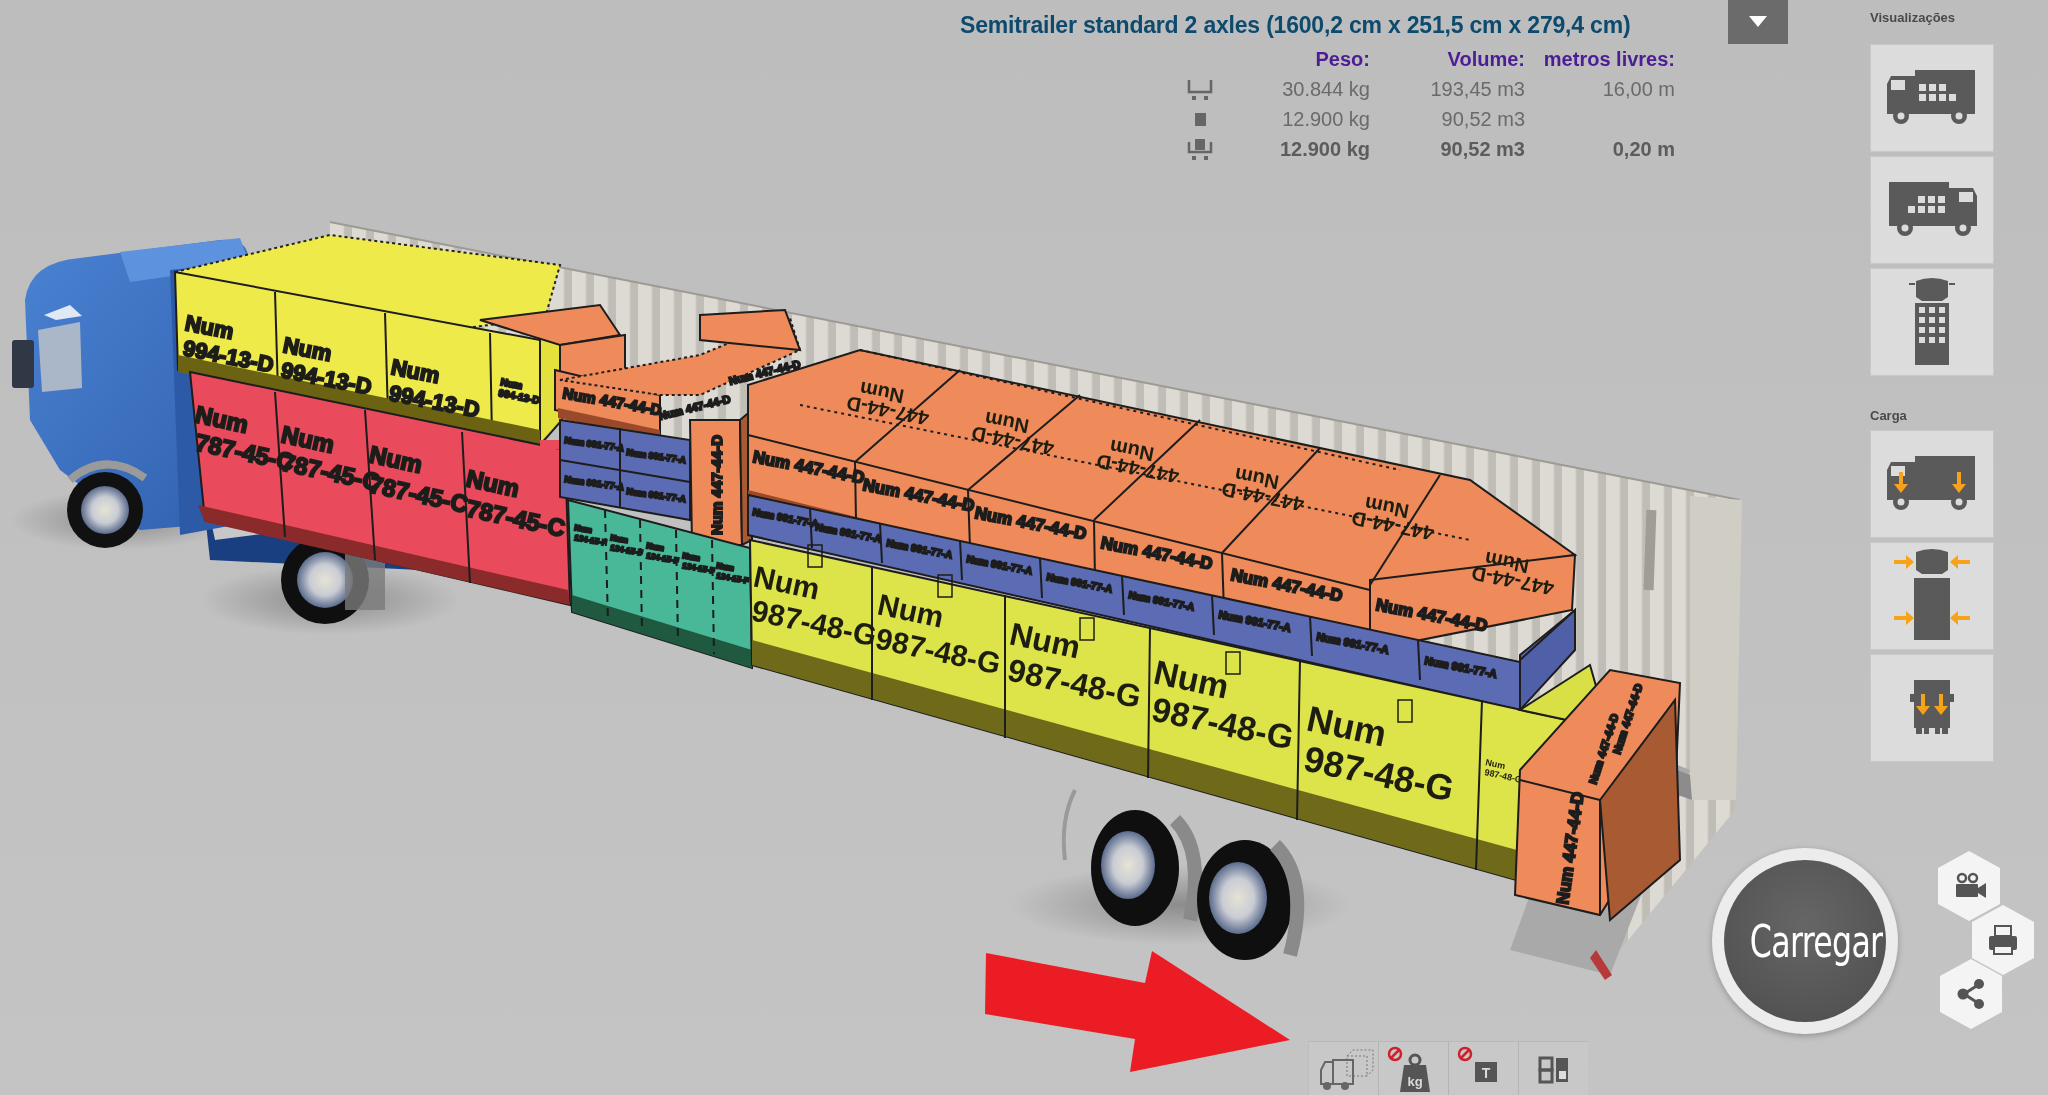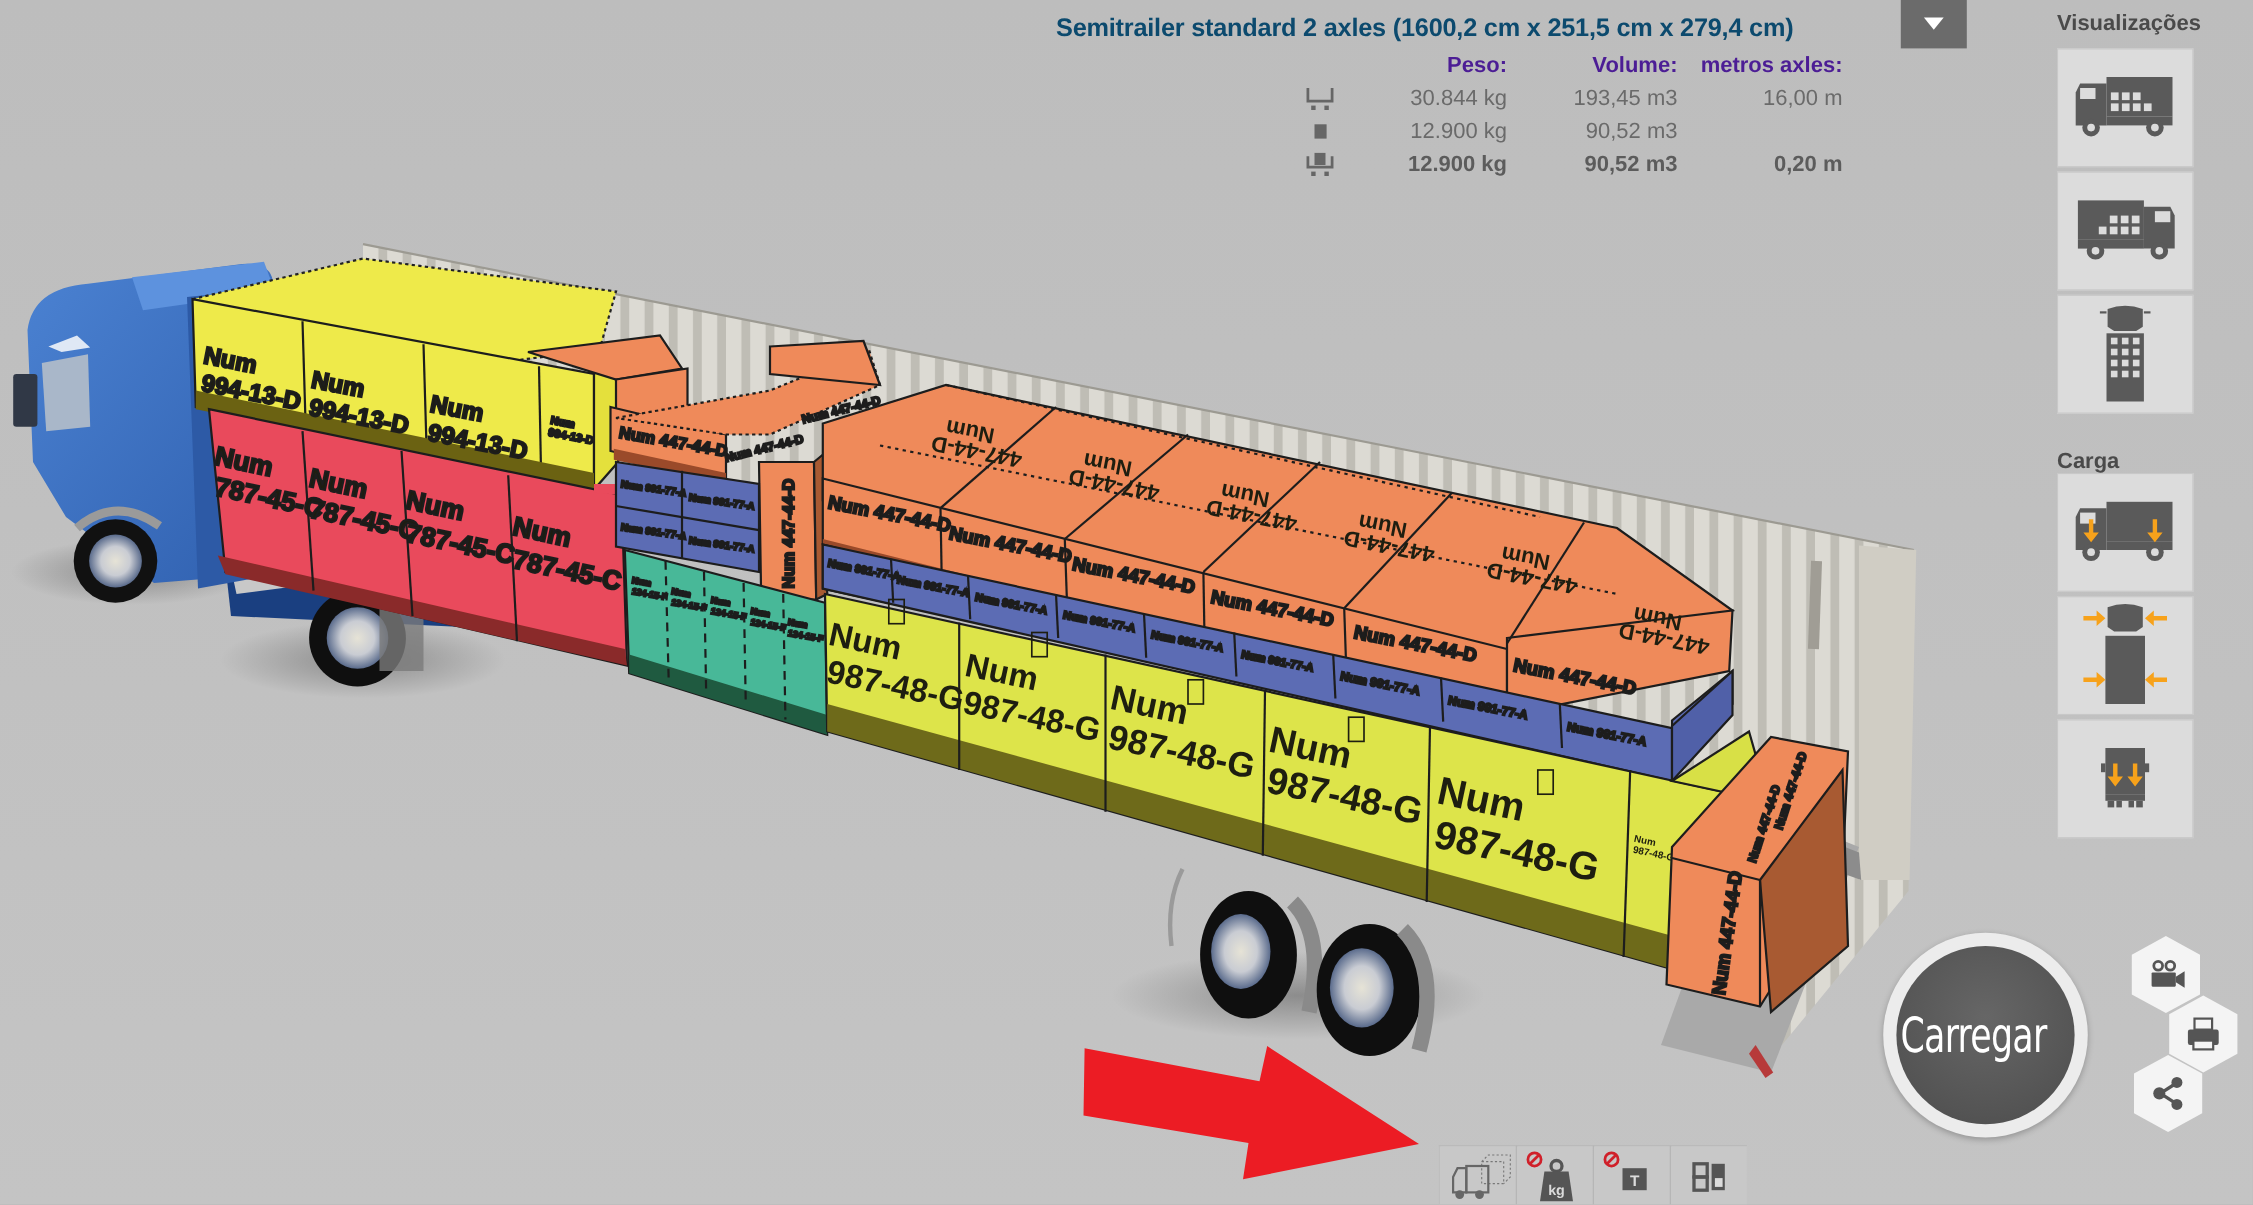--- a/index.html
+++ b/index.html
@@ -29,36 +29,36 @@
   .stats .row { position:relative; height:30px; }
   .stats .cell { position:absolute; top:0; text-align:right; white-space:nowrap; }
   .stats .c-icon { left:30px; width:40px; text-align:center; }
   .stats .c-w { left:100px; width:120px; }
   .stats .c-v { left:250px; width:125px; }
   .stats .c-m { left:380px; width:145px; }
   .stats .hdr .cell { font-weight:700; color:#4c1d95; }
   .stats .bold .cell { font-weight:700; color:#5c5c5c; }
 
   
-  .panel-title { position:absolute; left:1870px; font-size:20px; font-weight:700; color:#4a4a4a; }
+  .panel-title { position:absolute; left:1870px; font-size:13px; font-weight:700; color:#4a4a4a; }
   .panel-btn {
     position:absolute; left:1870px; width:124px; height:108px;
     background:#dcdcdc; border:1px solid #c8c8c8; box-sizing:border-box; cursor:pointer;
     display:flex; align-items:center; justify-content:center;
   }
 
   
   .carregar {
     position:absolute; left:1712px; top:848px; width:186px; height:186px; border-radius:50%;
     background:#ececec; box-shadow:0 2px 6px rgba(0,0,0,0.25); cursor:pointer;
   }
   .carregar .inner {
     position:absolute; left:12px; top:12px; width:162px; height:162px; border-radius:50%;
     background:radial-gradient(circle at 50% 40%, #666 0%, #545454 70%, #4a4a4a 100%);
-    display:flex; align-items:center; justify-content:flex-end;
+    display:flex; align-items:center; justify-content:flex-start;
   }
   .carregar .label {
     color:#ffffff; font-size:44px; font-family:"DejaVu Sans", sans-serif; font-weight:400;
     transform:scaleX(0.72); letter-spacing:-1px; white-space:nowrap;
   }
   .hex { position:absolute; width:66px; height:72px; cursor:pointer; }
   .hex svg { position:absolute; left:0; top:0; }
 
   
   .toolbar { position:absolute; left:1308px; top:1041px; height:54px; display:flex; }
@@ -328,21 +328,21 @@
 
 <div class="info-title">Semitrailer standard 2 axles (1600,2 cm x 251,5 cm x 279,4 cm)</div>
 <div class="dropdown-btn">
   <span class="tri"></span>
 </div>
 
 <div class="stats">
   <div class="row hdr">
     <span class="cell c-w">Peso:</span>
     <span class="cell c-v">Volume:</span>
-    <span class="cell c-m">metros axles:</span>
+    <span class="cell c-m">metros livres:</span>
   </div>
   <div class="row">
     <span class="cell c-icon">
       <svg width="28" height="24" viewBox="0 0 28 24">
           <path d="M3,2 V14 H25 V2" stroke="#666" stroke-width="2.5" fill="none"></path>
           <rect x="6" y="18" width="4" height="4" fill="#666"></rect>
           <rect x="18" y="18" width="4" height="4" fill="#666"></rect>
         </svg>
     </span>
     <span class="cell c-w">30.844 kg</span>

